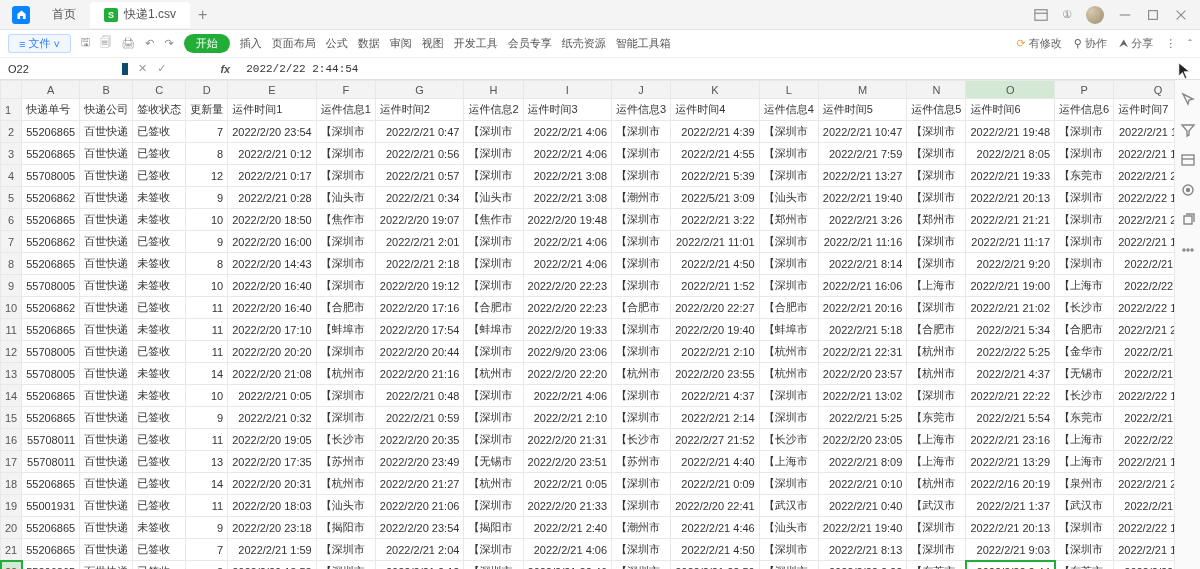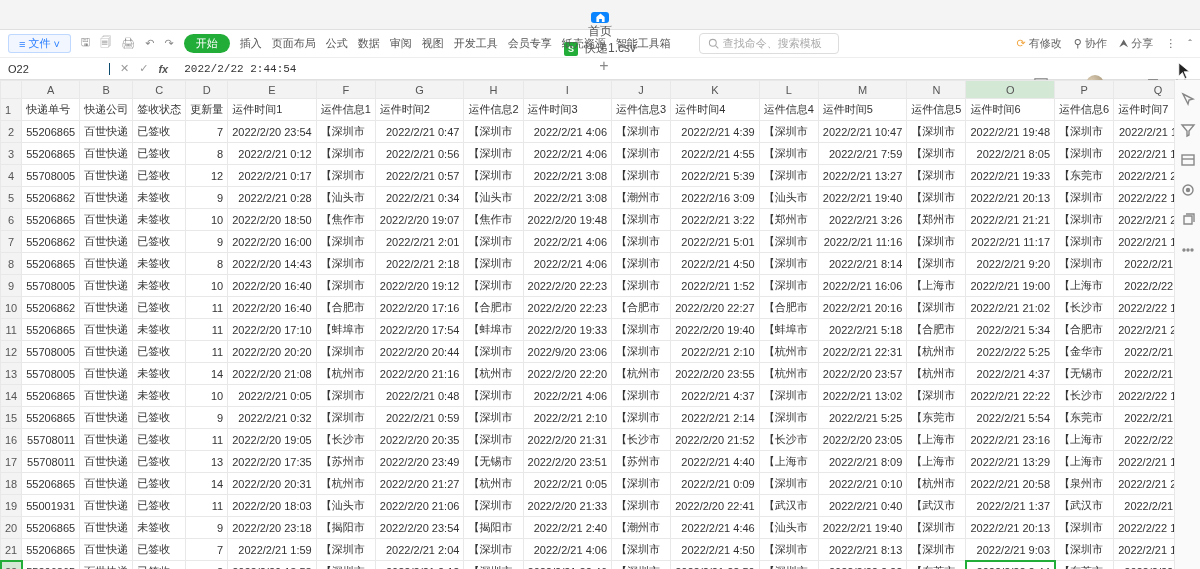--- a/index.html
+++ b/index.html
@@ -1,19 +1,19 @@
 <!DOCTYPE html>
 <html><head>
 <meta charset="utf-8">
 <style>
 * { margin:0; padding:0; box-sizing:border-box; font-family:"Microsoft YaHei","PingFang SC",Arial,sans-serif; }
 body { background:#fff; font-size:11px; color:#333; overflow:hidden; width:1200px; height:569px; position:relative; }
 
 
-.tabbar { height:30px; background:#f4f4f4; border-bottom:1px solid #e0e0e0; display:flex; align-items:center; padding:12px 4px;flex-direction:column; }
+.tabbar { height:30px; background:#f4f4f4; border-bottom:1px solid #e0e0e0; display:flex; align-items:center; padding:0 4px; }
 .home-ico { width:18px; height:18px; background:#0a84ff; border-radius:3px; margin:0 8px; display:flex; align-items:center; justify-content:center; }
 .home-ico svg { fill:#fff; width:11px; height:11px; }
 .tab { display:flex; align-items:center; gap:6px; height:26px; padding:0 14px; border-radius:4px 4px 0 0; font-size:12px; color:#555; }
 .tab.active { background:#fff; }
 .tab-ico { width:14px; height:14px; background:#22ac38; border-radius:2px; display:flex; align-items:center; justify-content:center; color:#fff; font-size:9px; font-weight:bold; }
 .tab-add { margin-left:8px; color:#888; font-size:16px; cursor:pointer; }
 .tabbar-right { margin-left:auto; display:flex; align-items:center; gap:14px; color:#888; padding-right:8px; }
 .win-ico { width:14px; height:14px; stroke:#888; stroke-width:1.3; fill:none; }
 .avatar { width:18px; height:18px; border-radius:50%; background:radial-gradient(circle at 30% 30%,#d8c9b0,#9c8b6e); }
 
@@ -22,23 +22,23 @@
 .menubtn { font-size:11px; color:#555; }
 .file-btn { background:#1e6fff10; color:#2a7fff; border:1px solid #2a7fff40; padding:1px 10px; border-radius:3px; display:flex; align-items:center; gap:3px; }
 .qa-ico { color:#888; }
 .start-pill { background:#22ac38; color:#fff; padding:2px 12px; border-radius:10px; font-size:11px; }
 .searchbox { margin-left:18px; display:flex; align-items:center; gap:4px; color:#aaa; border:1px solid #ddd; border-radius:4px; padding:2px 8px; font-size:11px; width:140px; }
 .menubar-right { margin-left:auto; display:flex; align-items:center; gap:12px; color:#666; font-size:11px; }
 .menubar-right .y { color:#f1a33a; }
 
 
 .formula-bar { height:22px; display:flex; align-items:center; border-bottom:1px solid #e0e0e0; font-size:11px; }
-.name-box { width:110px; border-right:1px solid #0c4a6e; padding:0 8px; color:#333; }
+.name-box { width:128px; border-right:6px solid #0c4a6e; padding:0 8px; color:#333; }
 .fx-ctrl { display:flex; align-items:center; gap:10px; padding:0 10px; color:#999; }
-.fx-ctrl .fx { font-style:italic; font-weight:bold; color:#555; }
+.fx-ctrl .fx { font-style:italic; font-weight:bold; color:#555;margin-left:44px; }
 .formula-val { padding:0 6px; color:#333;font-family:Liberation Mono, monospace; }
 
 
 .grid-wrap { position:absolute; top:80px; left:0; right:26px; bottom:0; overflow:hidden; background:#fff; }
 .grid { border-collapse:collapse; table-layout:fixed; }
 .grid th, .grid td { border:1px solid #e8e8e8; height:22px; padding:0 4px; white-space:nowrap; overflow:hidden; font-size:11px; text-align:right; }
 .grid thead th { background:#f3f3f3; color:#555; font-weight:normal; text-align:center; height:18px; }
 .grid thead th.sel { background:#d4e8d6; }
 .grid .rownum { background:#f3f3f3; text-align:center; color:#555; width:20px; }
 .grid .rownum.sel { background:#d4e8d6; }
@@ -107,27 +107,20 @@
   <span class="menubtn">插入</span>
   <span class="menubtn">页面布局</span>
   <span class="menubtn">公式</span>
   <span class="menubtn">数据</span>
   <span class="menubtn">审阅</span>
   <span class="menubtn">视图</span>
   <span class="menubtn">开发工具</span>
   <span class="menubtn">会员专享</span>
   <span class="menubtn">纸壳资源</span>
   <span class="menubtn">智能工具箱</span>
-  <span class="searchbox">
-    <svg width="11" height="11" viewBox="0 0 16 16" fill="none" stroke="#aaa" stroke-width="1.5">
-        <circle cx="7" cy="7" r="5"></circle>
-        <line x1="11" y1="11" x2="15" y2="15"></line>
-      </svg>
-    <span>查找命令、搜索模板</span>
-  </span>
   <div class="menubar-right">
     <span><span class="y">⟳</span> <span>有修改</span></span>
     <span>⚲ <span>协作</span></span>
     <span>⮝ <span>分享</span></span>
     <span>⋮</span>
     <span>ˆ</span>
   </div>
 </div>
 
 <div class="formula-bar">
@@ -250,21 +243,21 @@
           <td class="">55206862</td>
           <td class="txt ">百世快递</td>
           <td class="txt ">未签收</td>
           <td class="">9</td>
           <td class="">2022/2/21 0:28</td>
           <td class="txt ">【汕头市</td>
           <td class="">2022/2/21 0:34</td>
           <td class="txt ">【汕头市</td>
           <td class="">2022/2/21 3:08</td>
           <td class="txt ">【潮州市</td>
-          <td class="">2022/2/16 3:09</td>
+          <td class="">2022/5/21 3:09</td>
           <td class="txt ">【汕头市</td>
           <td class="">2022/2/21 19:40</td>
           <td class="txt ">【深圳市</td>
           <td class="">2022/2/21 20:13</td>
           <td class="txt ">【深圳市</td>
           <td class="">2022/2/22 15:31</td>
         </tr>
         <tr>
           <td class="rownum ">6</td>
           <td class="">55206865</td>
@@ -290,21 +283,21 @@
           <td class="">55206862</td>
           <td class="txt ">百世快递</td>
           <td class="txt ">已签收</td>
           <td class="">9</td>
           <td class="">2022/2/20 16:00</td>
           <td class="txt ">【深圳市</td>
           <td class="">2022/2/21 2:01</td>
           <td class="txt ">【深圳市</td>
           <td class="">2022/2/21 4:06</td>
           <td class="txt ">【深圳市</td>
-          <td class="">2022/2/21 5:01</td>
+          <td class="">2022/2/21 11:01</td>
           <td class="txt ">【深圳市</td>
           <td class="">2022/2/21 11:16</td>
           <td class="txt ">【深圳市</td>
           <td class="">2022/2/21 11:17</td>
           <td class="txt ">【深圳市</td>
           <td class="">2022/2/21 12:38</td>
         </tr>
         <tr>
           <td class="rownum ">8</td>
           <td class="">55206865</td>
@@ -470,21 +463,21 @@
           <td class="">55708011</td>
           <td class="txt ">百世快递</td>
           <td class="txt ">已签收</td>
           <td class="">11</td>
           <td class="">2022/2/20 19:05</td>
           <td class="txt ">【长沙市</td>
           <td class="">2022/2/20 20:35</td>
           <td class="txt ">【深圳市</td>
           <td class="">2022/2/20 21:31</td>
           <td class="txt ">【长沙市</td>
-          <td class="">2022/2/20 21:52</td>
+          <td class="">2022/2/27 21:52</td>
           <td class="txt ">【长沙市</td>
           <td class="">2022/2/20 23:05</td>
           <td class="txt ">【上海市</td>
           <td class="">2022/2/21 23:16</td>
           <td class="txt ">【上海市</td>
           <td class="">2022/2/22 0:00</td>
         </tr>
         <tr>
           <td class="rownum ">17</td>
           <td class="">55708011</td>
@@ -514,21 +507,21 @@
           <td class="">2022/2/20 20:31</td>
           <td class="txt ">【杭州市</td>
           <td class="">2022/2/20 21:27</td>
           <td class="txt ">【杭州市</td>
           <td class="">2022/2/21 0:05</td>
           <td class="txt ">【深圳市</td>
           <td class="">2022/2/21 0:09</td>
           <td class="txt ">【深圳市</td>
           <td class="">2022/2/21 0:10</td>
           <td class="txt ">【杭州市</td>
-          <td class="">2022/2/21 20:58</td>
+          <td class="">2022/2/16 20:19</td>
           <td class="txt ">【泉州市</td>
           <td class="">2022/2/21 20:21</td>
         </tr>
         <tr>
           <td class="rownum ">19</td>
           <td class="">55001931</td>
           <td class="txt ">百世快递</td>
           <td class="txt ">已签收</td>
           <td class="">11</td>
           <td class="">2022/2/20 18:03</td>

